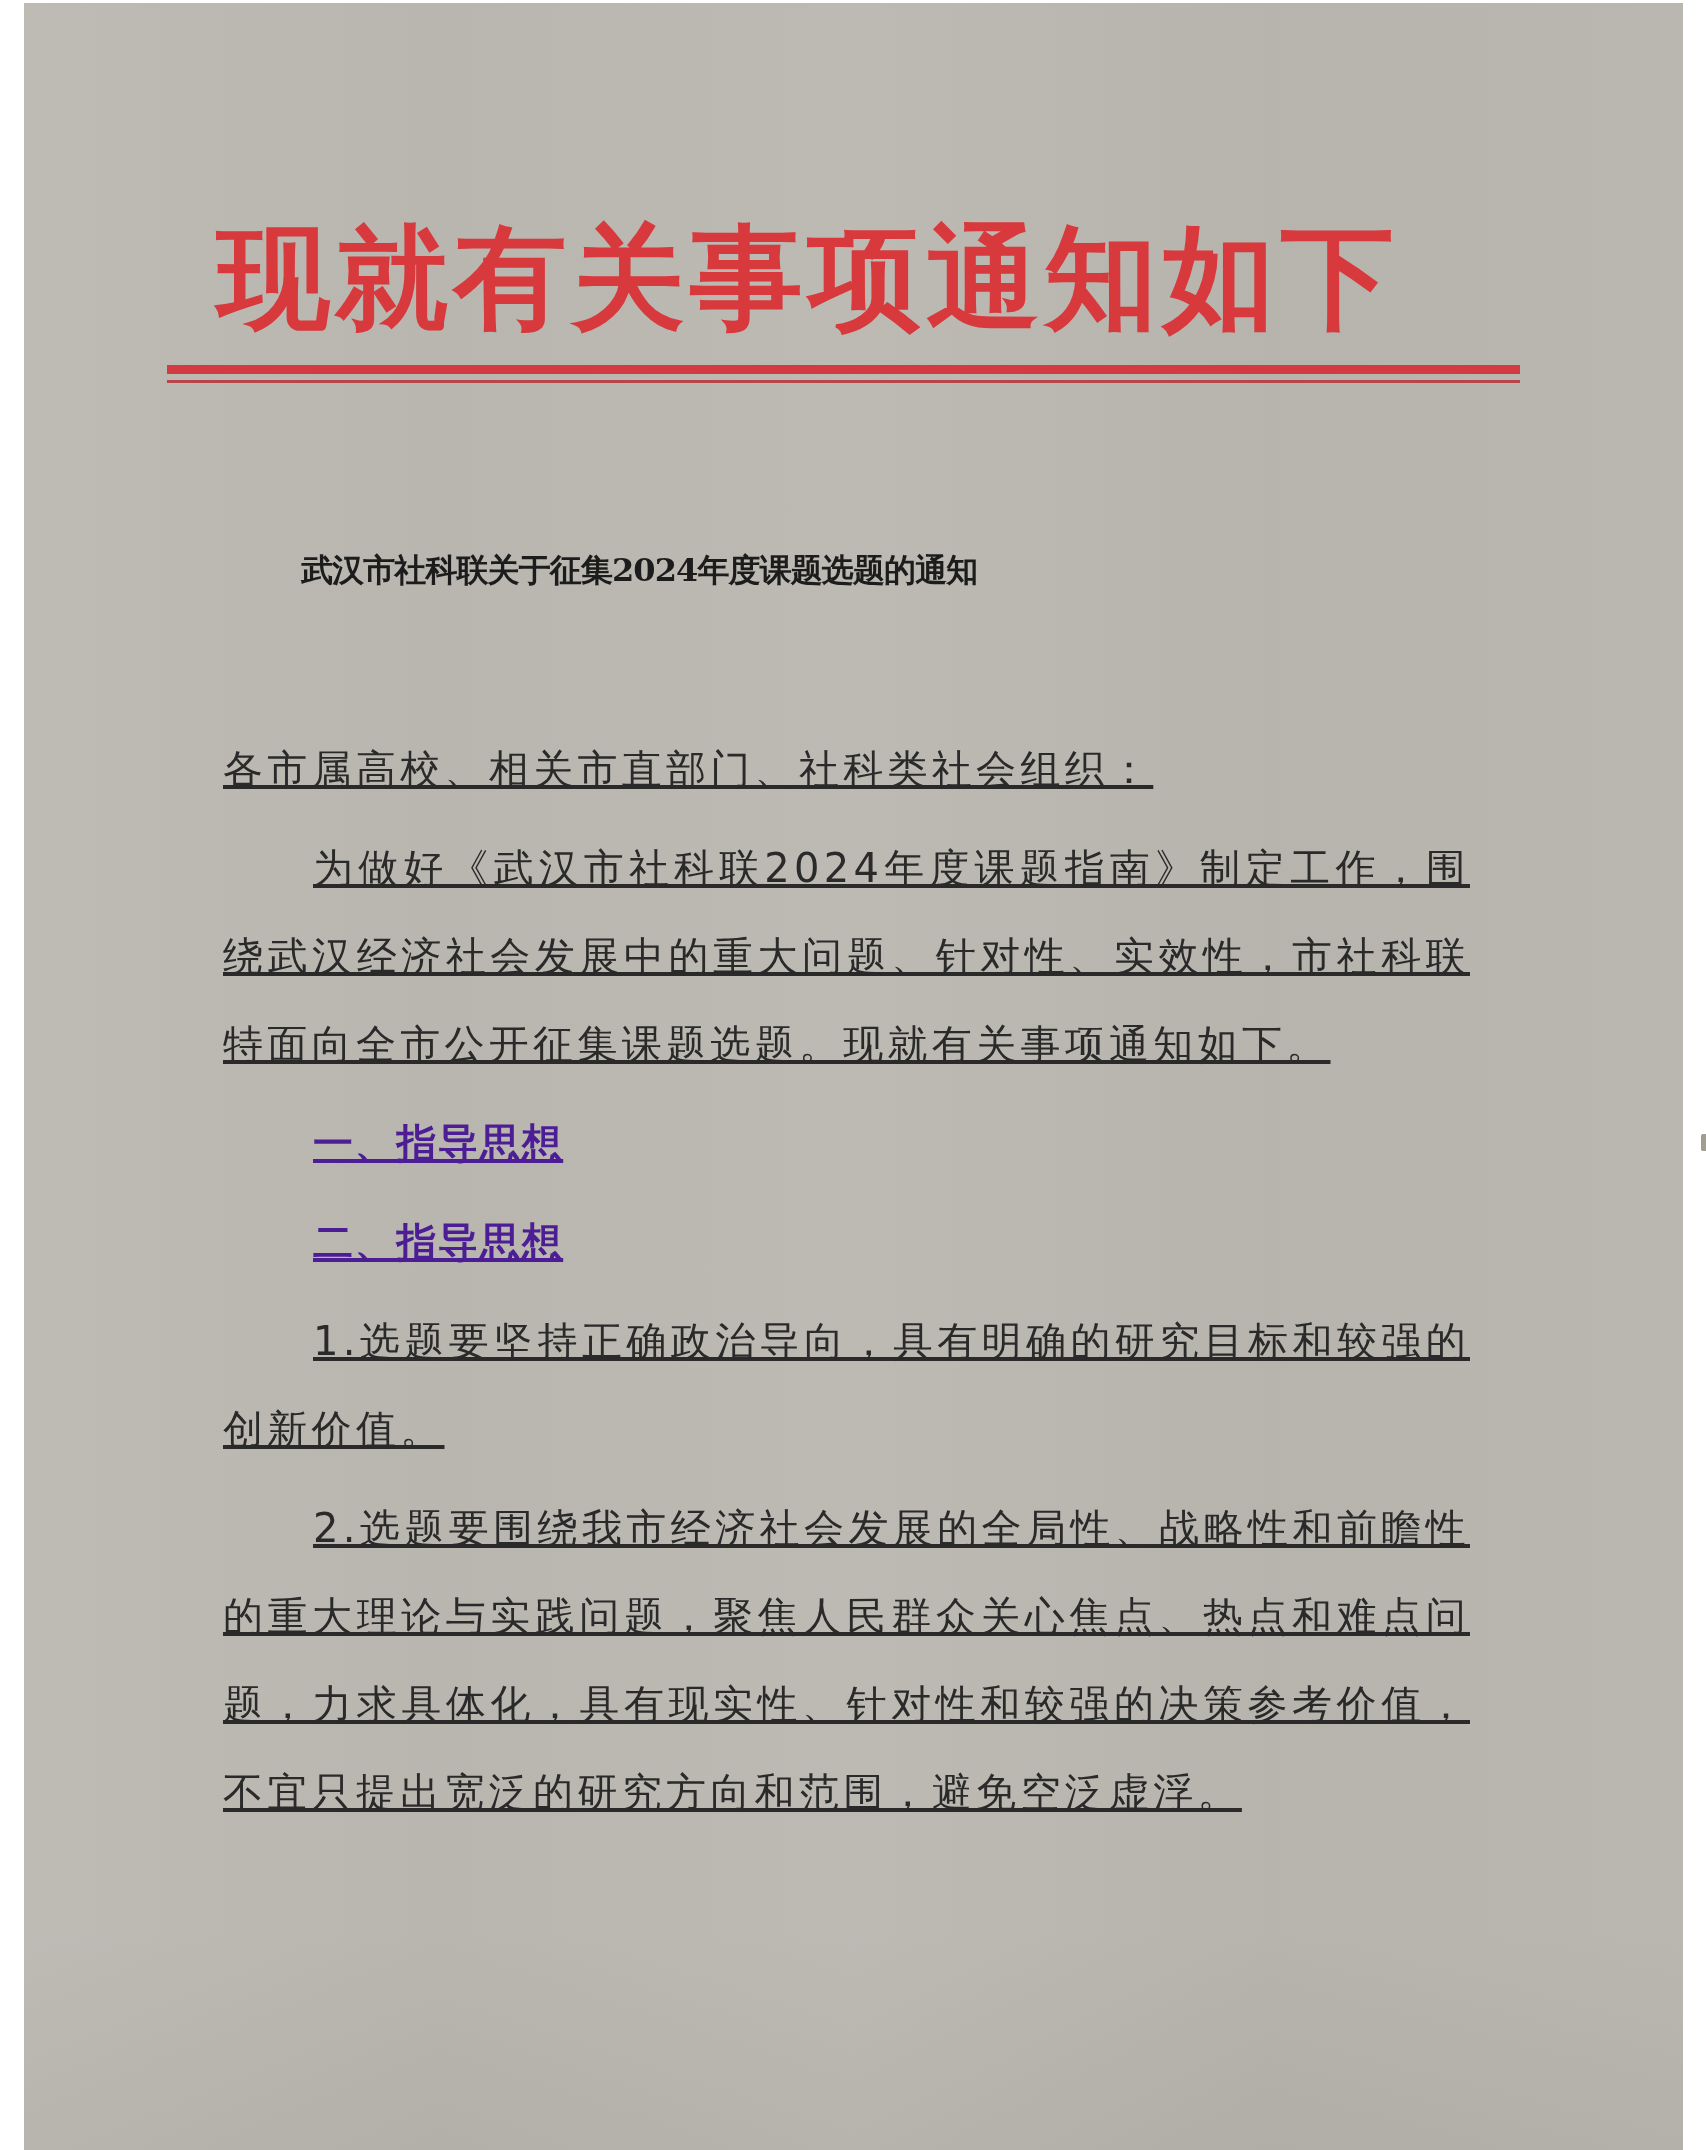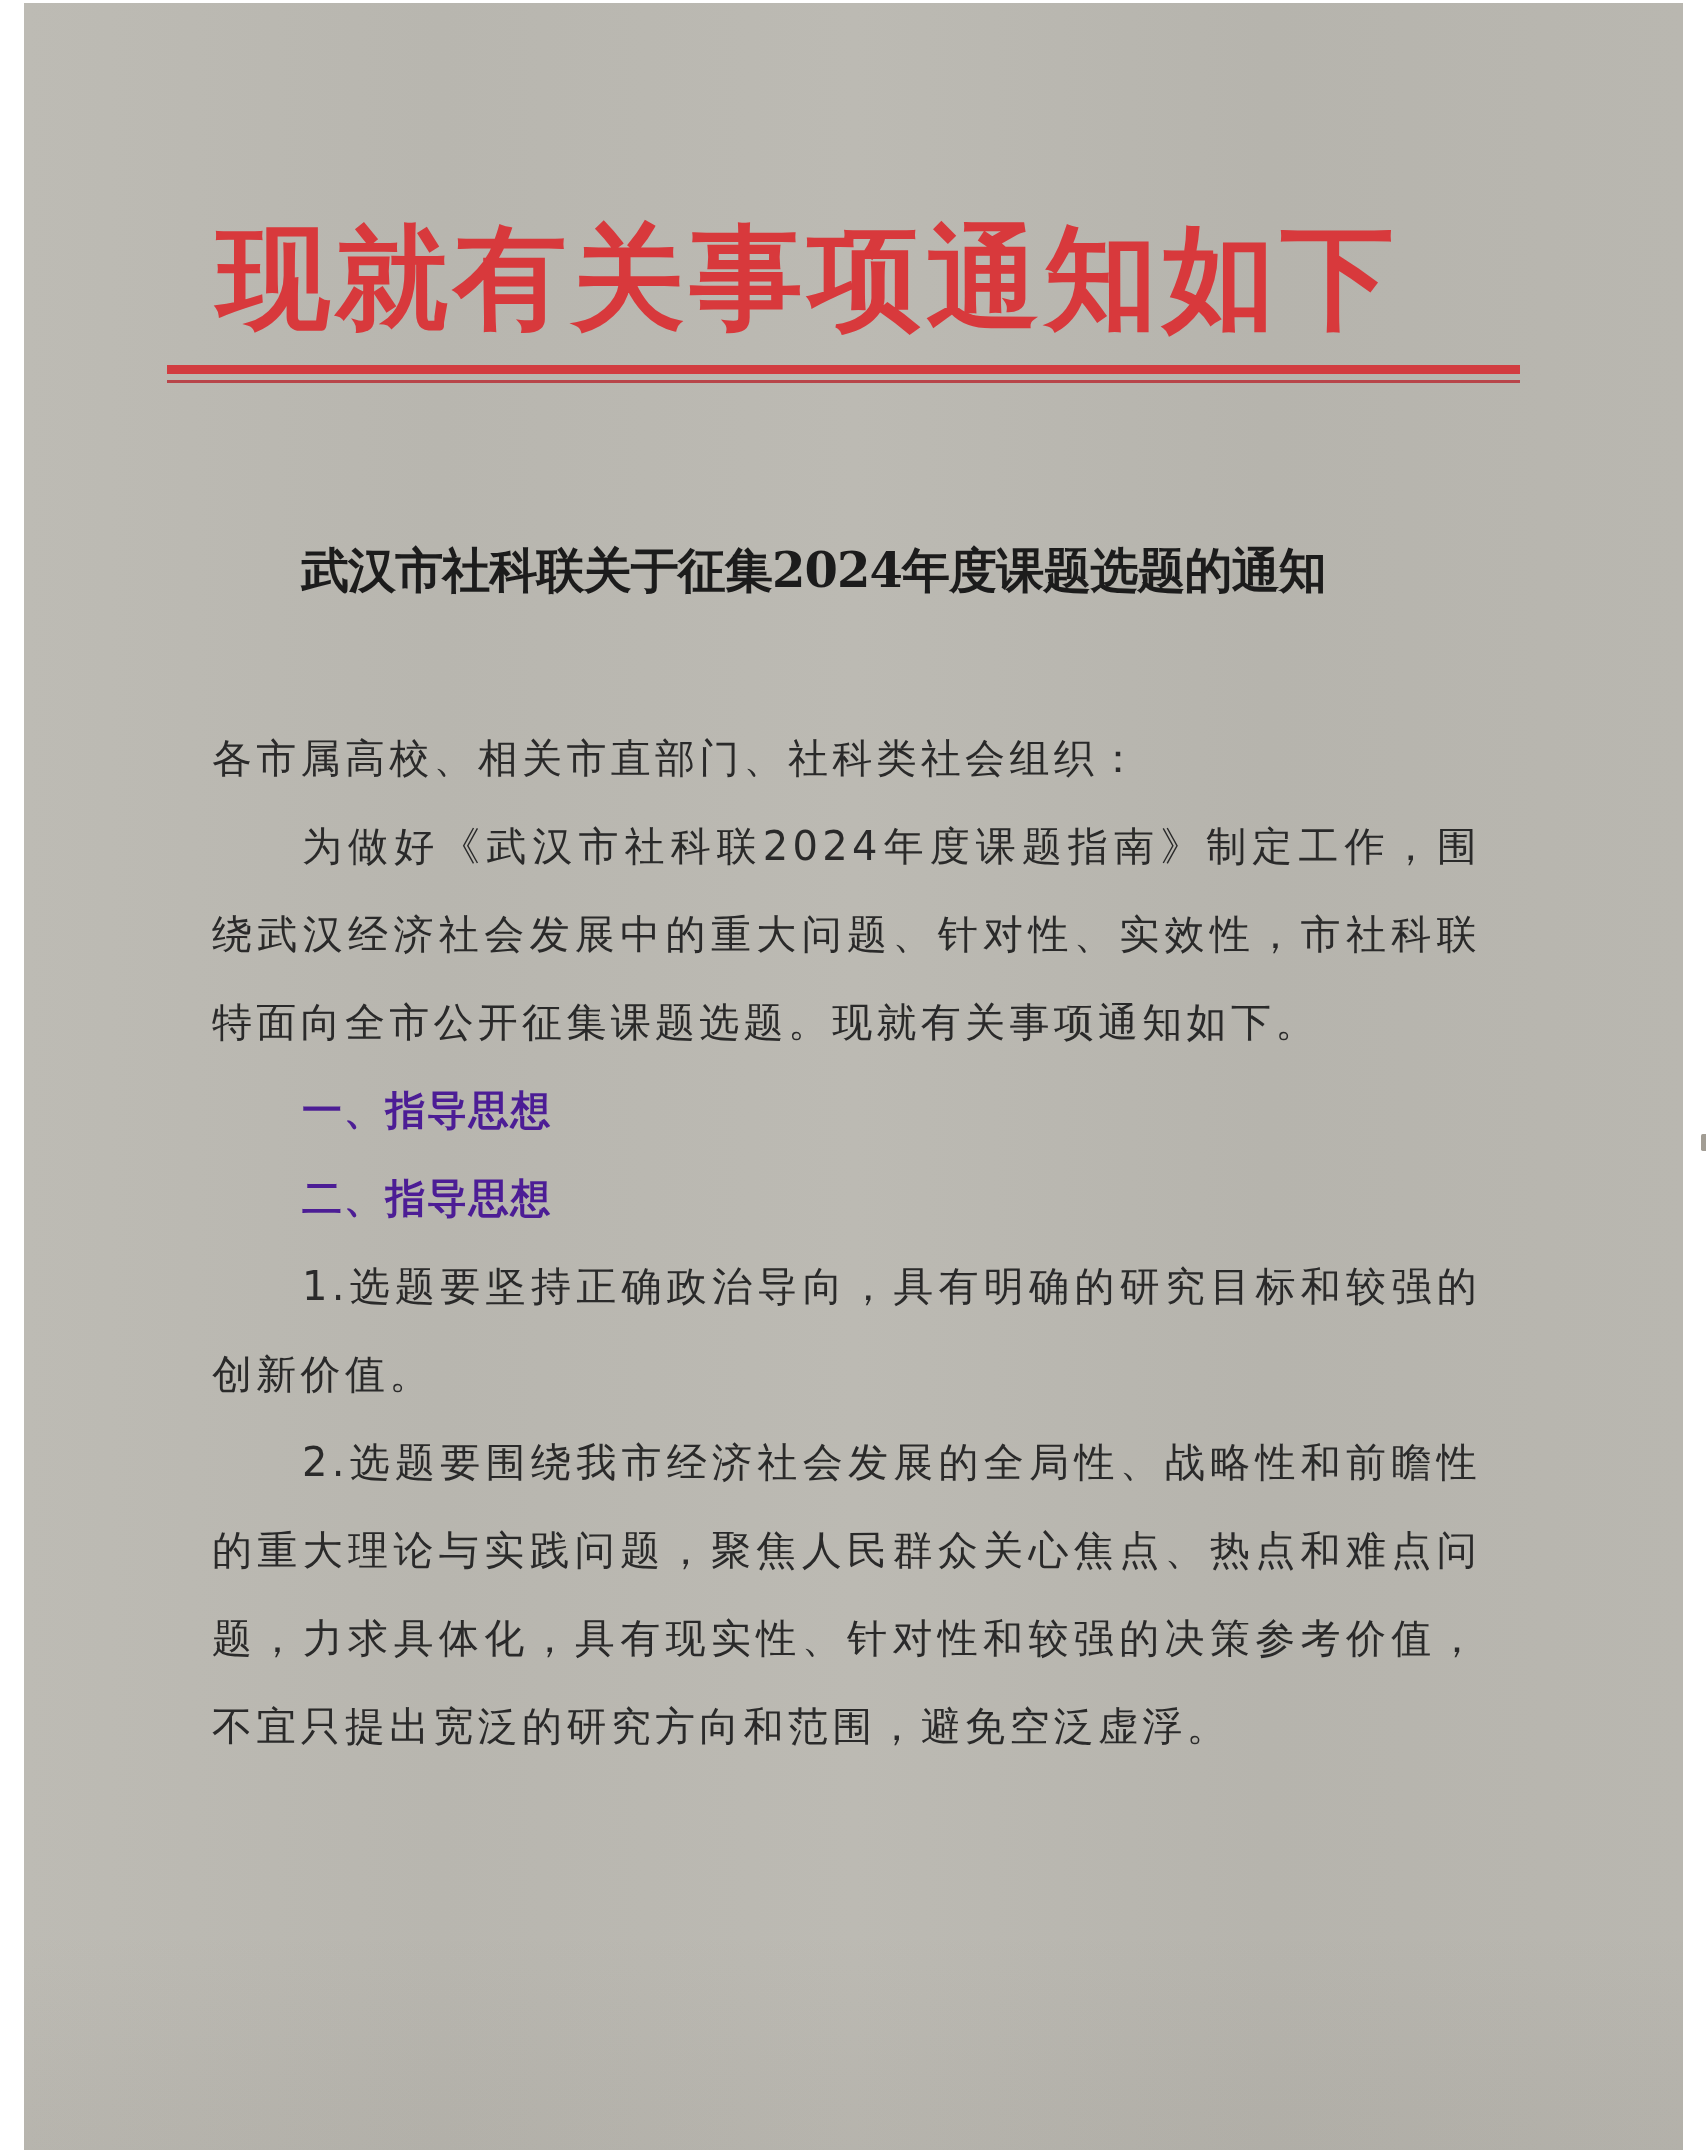--- a/index.html
+++ b/index.html
@@ -46,42 +46,43 @@
     background: #b8454a;
   }
   .rule-top-thick { left: 167px; top: 365px; width: 1353px; height: 8.6px; }
   .rule-top-thin  { left: 167px; top: 380px; width: 1353px; height: 3px; }
 
   .doc-title {
     position: absolute;
     left: 301px;
     top: 540px;
     width: 1118px;
-    font-size: 48px;
+    font-size: 32px;
     line-height: 60px;
     font-weight: bold;
     color: #1c1c1c;
     white-space: nowrap;
     letter-spacing: -0.9px;
   }
   .body-text {
     position: absolute;
     left: 212px;
     top: 714px;
     width: 1269px;
     color: #2a2a2a;
     font-family: "DejaVu Sans", "Liberation Sans", sans-serif;
     font-size: 40px;
     line-height: 88px;
     letter-spacing: 4.3px;
   }
   .body-text p {
-    margin: 0;
+    margin: 11px;
     text-align: justify;
     text-align-last: left;
+    text-decoration: underline;
   }
   .body-text p.indent {
     text-indent: 90px;
   }
   .body-text p.heading {
     text-indent: 90px;
     font-weight: bold;
     color: #4c1d95;
     letter-spacing: 1.7px;
   }

